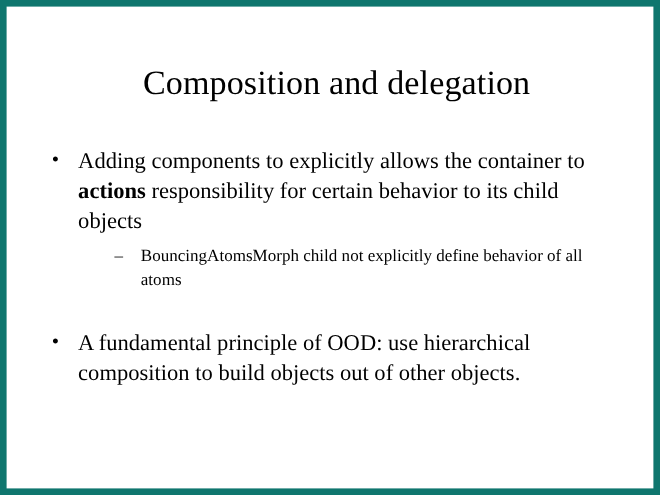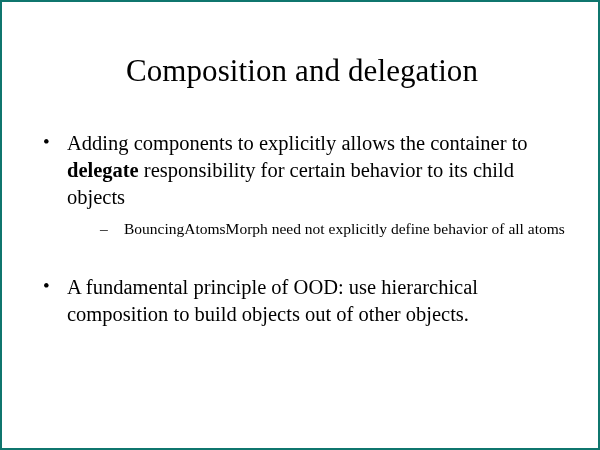--- a/index.html
+++ b/index.html
@@ -12,21 +12,21 @@
     background: #ffffff;
     font-family: "Liberation Serif", serif;
     color: #000000;
     overflow: hidden;
   }
   .slide {
     position: relative;
     width: 600px;
     height: 450px;
     box-sizing: border-box;
-    border: 2px solid #0f766e;
+    border: 6px solid #0f766e;
   }
   .slide-title {
     position: absolute;
     top: 52px;
     left: 0;
     width: 600px;
     text-align: center;
     font-size: 31px;
     font-weight: normal;
     font-family: "Liberation Serif", serif;
@@ -91,26 +91,26 @@
 
 <div class="slide">
 
   <div class="slide-title">Composition and delegation</div>
 
   <div class="body-block">
     <ul class="level1">
 
       <li>
         <span class="bullet">•</span>
-        <span class="para-text"><span>Adding components to explicitly allows the container to </span><b class="em">delegate</b><span> responsibility for certain behavior to its child objects</span></span>
+        <span class="para-text"><span>Adding components to explicitly allows the container to </span><b class="em">actions</b><span> responsibility for certain behavior to its child objects</span></span>
 
         <ul class="level2">
           <li>
             <span class="dash">–</span>
-            <span class="para-text">BouncingAtomsMorph need not explicitly define behavior of all atoms</span>
+            <span class="para-text">BouncingAtomsMorph child not explicitly define behavior of all atoms</span>
           </li>
         </ul>
       </li>
 
       <li class="gap-holder" style="padding:0;margin:0;">
         <div class="gap"></div>
       </li>
 
       <li>
         <span class="bullet">•</span>

